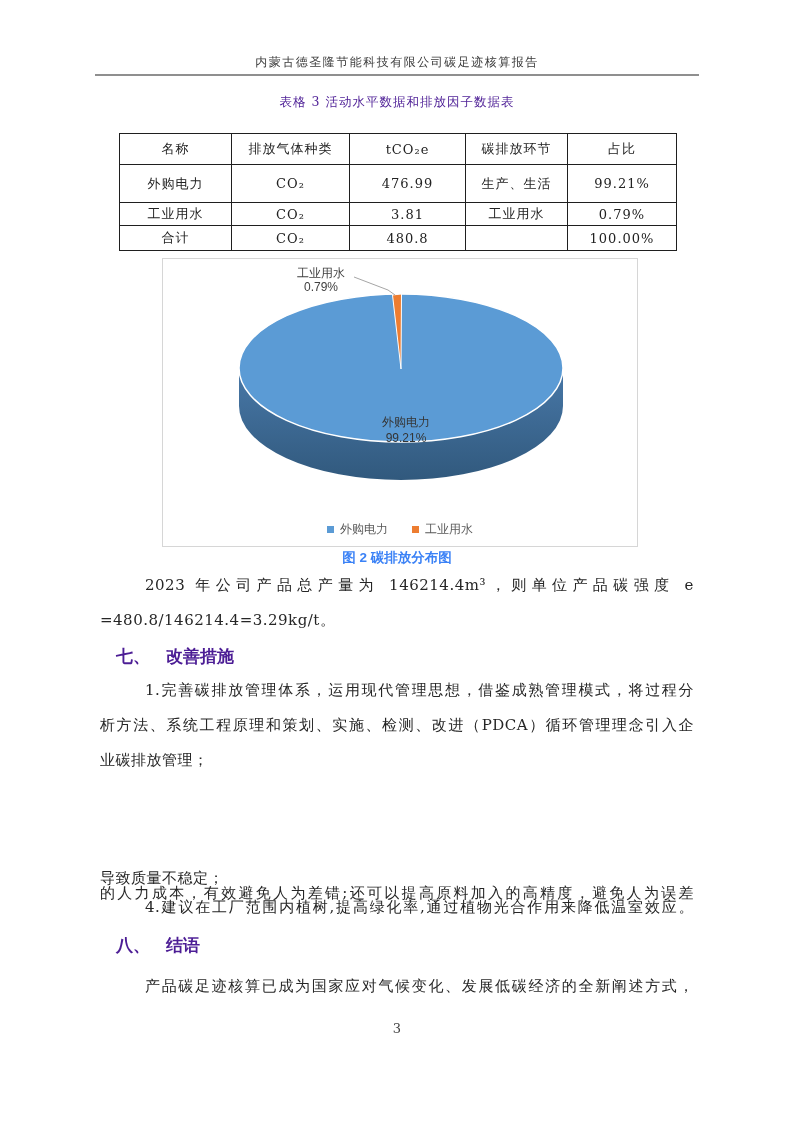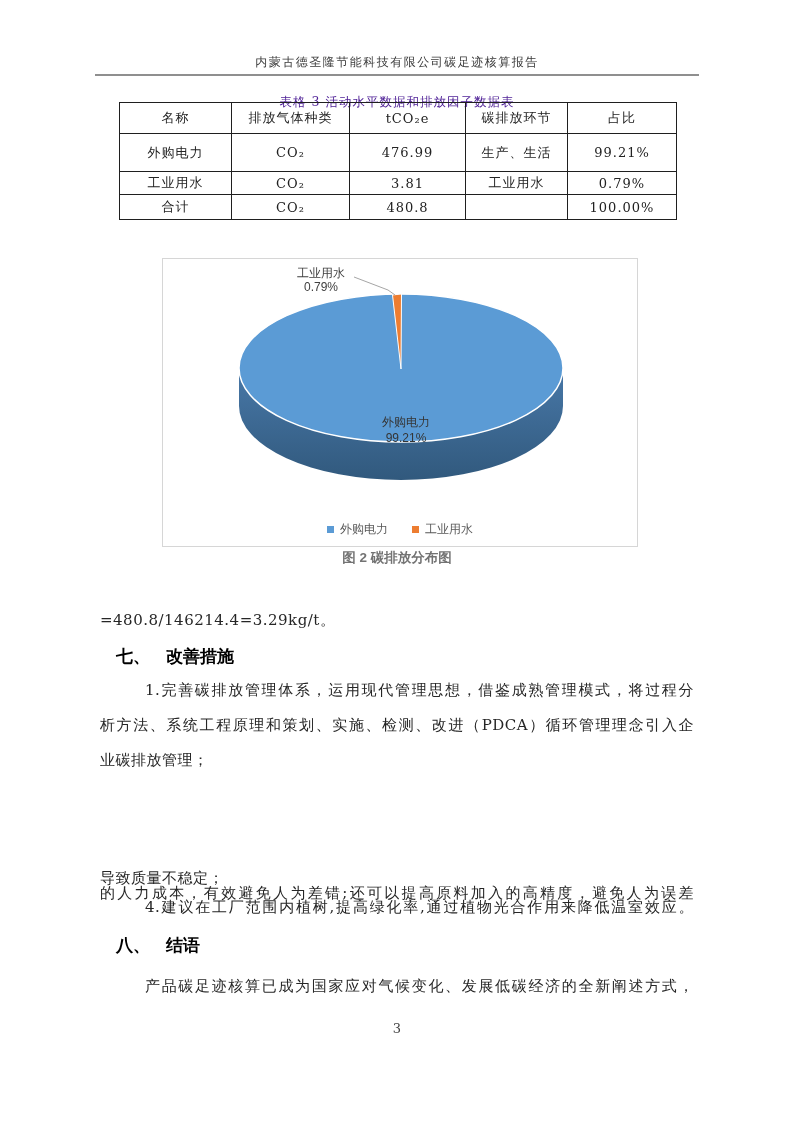--- a/index.html
+++ b/index.html
@@ -18,21 +18,21 @@
   .hdr-rule {
     position:absolute; top:74px; left:95px; width:604px; height:2px;
     background:#8f8f8f;
   }
   
   .tbl-title {
     position:absolute; top:94px; left:0; width:100%;
     text-align:center; font-size:12.5px; letter-spacing:1px; color:#4c1d95;
   }
   table.datatable {
-    position:absolute; top:102px; left:119px; width:557px;
+    position:absolute; top:133px; left:119px; width:557px;
     border-collapse:collapse; table-layout:fixed;padding-left:37px;
   }
   table.datatable td {
     border:1.5px solid #1f1f1f; text-align:center; vertical-align:middle;
     font-size:13px; letter-spacing:1px; color:#222; padding:0 2px;
   }
   tr.r-head td { height:31px; }
   tr.r-1 td { height:38px; }
   tr.r-2 td { height:23px; }
   tr.r-3 td { height:25px; }
@@ -56,34 +56,34 @@
     display:flex; justify-content:center; align-items:center; gap:24px;
     font-size:12px; color:#595959;
   }
   .legend-item { display:flex; align-items:center; gap:6px; }
   .sq { width:7px; height:7px; display:inline-block; }
   .sq-blue { background:#5B9BD5; }
   .sq-orange { background:#ED7D31; }
   .caption {
     position:absolute; top:549px; left:0; width:100%; text-align:center;
     font-family:"Liberation Sans","DejaVu Sans",sans-serif;
-    font-weight:bold; font-size:13.5px; color:#737373;
+    font-weight:bold; font-size:13.5px; color:#3b82f6;
   }
   
   .ln {
     position:absolute; left:100px; width:594px;
     font-size:15px; line-height:19px; color:#262626; letter-spacing:0.5px;
     white-space:nowrap;
   }
   .ind { padding-left:45px; }
   .jst { text-align:justify; text-align-last:justify; white-space:normal; }
   .heading {
     position:absolute; left:116px;
     font-family:"Liberation Sans","DejaVu Sans",sans-serif;
-    font-weight:bold; font-size:17px; color:#000000;
+    font-weight:bold; font-size:17px; color:#4c1d95;
   }
   .heading .hnum { margin-right:16px; }
   .pagenum {
     position:absolute; top:1021px; left:0; width:100%; text-align:center;
     font-size:13px; color:#444;
   }
 </style>
 </head>
 <body>
 
@@ -162,20 +162,21 @@
       </span>
       <span class="legend-item">
         <span class="sq sq-orange"></span>
         <span>工业用水</span>
       </span>
     </div>
   </div>
 
   <div class="caption">图 2 碳排放分布图</div>
 
+  <div class="ln ind jst" style="top:576px">2023 年公司产品总产量为 146214.4m³，则单位产品碳强度 e</div>
   <div class="ln" style="top:611px">=480.8/146214.4=3.29kg/t。</div>
 
   <div class="heading" style="top:645px">
     <span class="hnum">七、</span><span>改善措施</span>
   </div>
   <div class="ln ind jst" style="top:681px">1.完善碳排放管理体系，运用现代管理思想，借鉴成熟管理模式，将过程分</div>
   <div class="ln jst" style="top:716px">析方法、系统工程原理和策划、实施、检测、改进（PDCA）循环管理理念引入企</div>
   <div class="ln" style="top:751px">业碳排放管理；</div>
   <div class="ln jst" style="top:884px">的人力成本，有效避免人为差错;还可以提高原料加入的高精度，避免人为误差</div>
   <div class="ln" style="top:869px">导致质量不稳定；</div>

